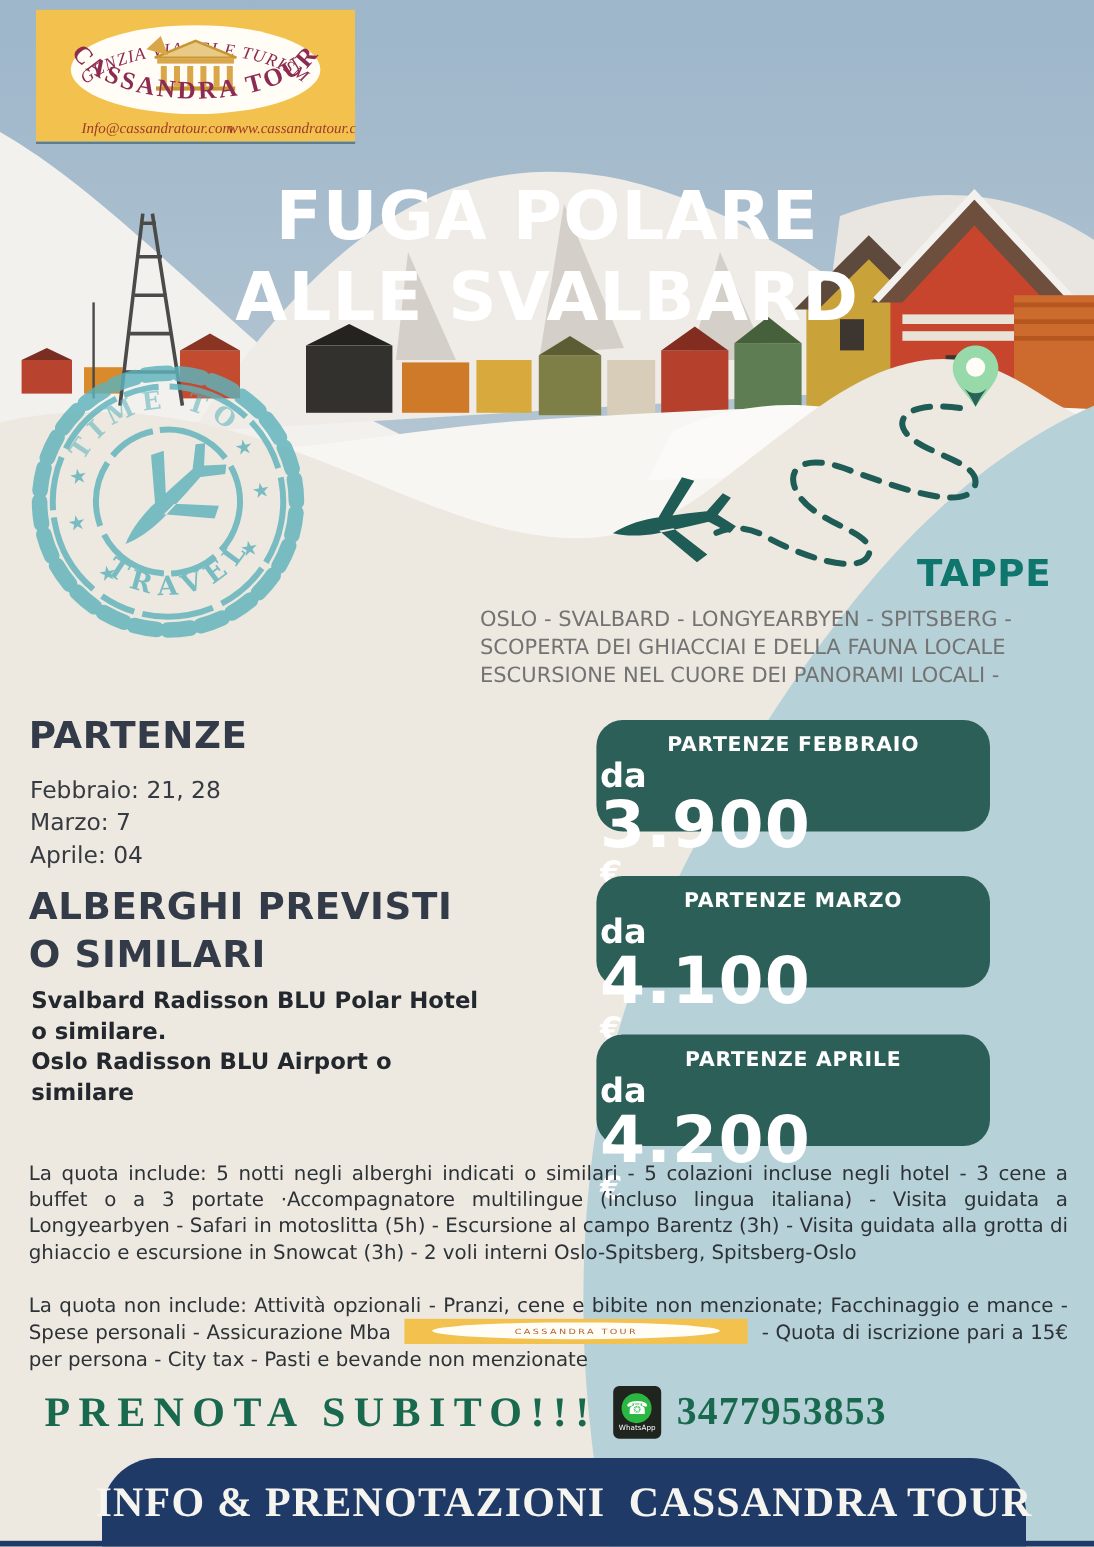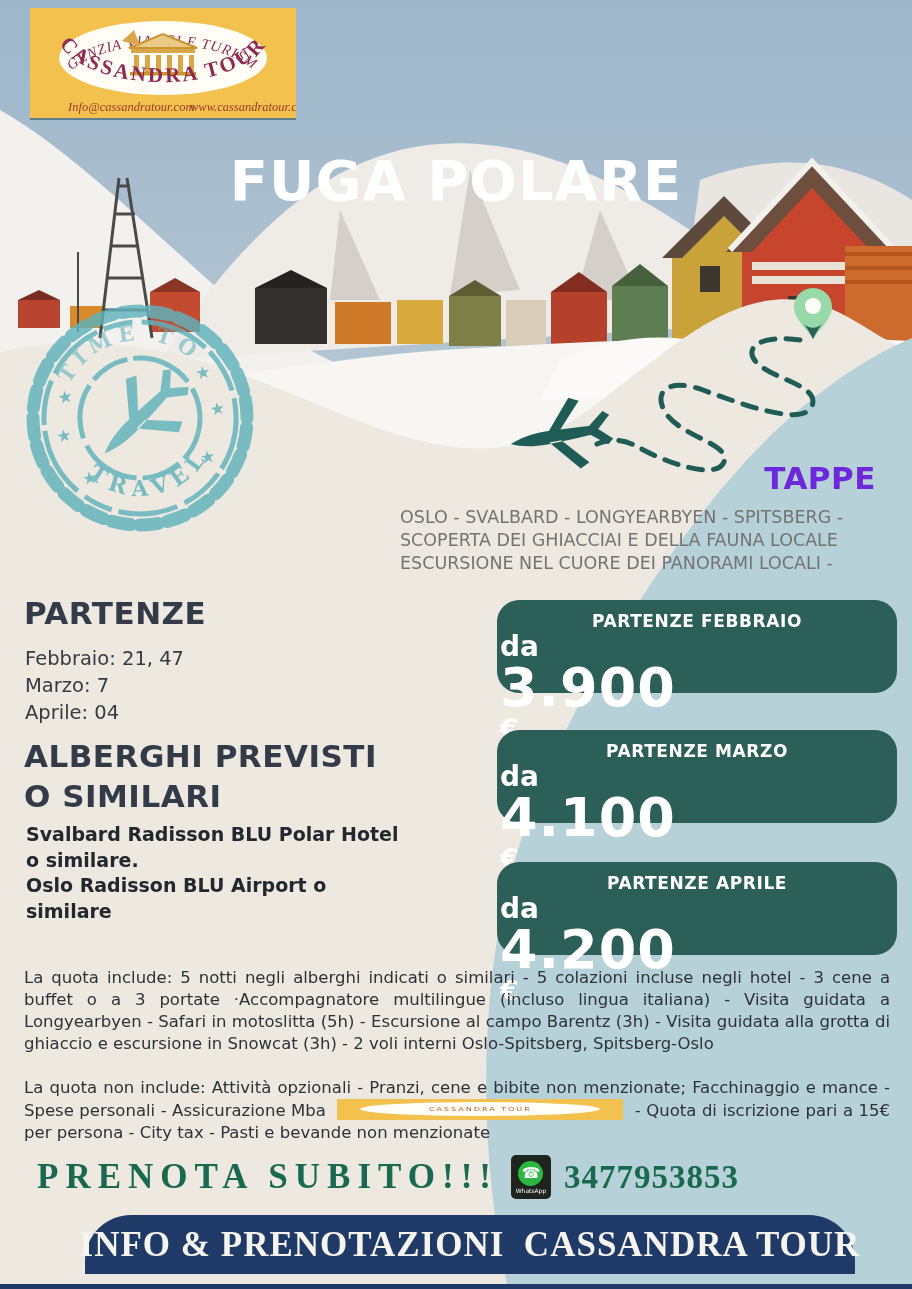--- a/index.html
+++ b/index.html
@@ -9,31 +9,31 @@
 
   
   .hero-photo{position:absolute;left:0;top:0;}
   .decor-layer{position:absolute;left:0;top:0;pointer-events:none;}
   .hero-title{position:absolute;left:96px;top:147px;width:720px;text-align:center;color:#ffffff;
               font-weight:800;font-size:56px;line-height:1.22;letter-spacing:1px;}
   .logo{position:absolute;left:30px;top:8px;border-bottom:2px solid #5c7d8e;}
   .stamp{position:absolute;left:20px;top:298px;width:240px;height:240px;transform:rotate(-10deg);opacity:.82;}
 
   
-  .tappe-heading{position:absolute;top:460px;right:36px;font-size:31px;font-weight:800;color:#6d28d9;letter-spacing:.5px;}
+  .tappe-heading{position:absolute;top:460px;right:36px;font-size:31px;font-weight:800;color:#0f766e;letter-spacing:.5px;}
   .itinerary{position:absolute;top:506px;left:400px;width:492px;font-size:17.5px;
              line-height:1.32;color:#737373;}
   .partenze-heading{position:absolute;top:595px;left:24px;font-size:31px;font-weight:800;color:#333B49;letter-spacing:.5px;}
   .dates{position:absolute;top:646px;left:25px;font-size:19.5px;line-height:1.38;color:#363b41;}
   .alberghi-heading{position:absolute;top:736px;left:24px;font-size:31px;font-weight:800;line-height:1.3;
                     color:#333B49;letter-spacing:.5px;}
   .hotels{position:absolute;top:822px;left:26px;width:380px;font-size:19px;font-weight:700;line-height:1.35;color:#23272e;}
 
   
-  .price-card{position:absolute;left:497px;width:400px;height:93px;background:#2C5F58;border-radius:22px;
+  .price-card{position:absolute;left:497px;width:328px;height:93px;background:#2C5F58;border-radius:22px;
               color:#fff;text-align:center;}
   .price-label{margin-top:11px;font-size:17px;font-weight:800;letter-spacing:.6px;}
   .price-row{display:flex;justify-content:center;align-items:baseline;line-height:1;margin-top:2px;flex-direction:column;}
   .price-prefix{font-size:28px;font-weight:800;margin-right:3px;}
   .price-amount{font-size:54px;font-weight:800;letter-spacing:1px;}
   .price-currency{font-size:27px;font-weight:800;margin-left:3px;}
 
   
   .quota{position:absolute;left:24px;width:866px;font-size:16.5px;line-height:1.34;text-align:justify;color:#2d3237;}
   .inline-logo{display:inline-block;width:286px;height:21px;background:#F2C14E;vertical-align:-4px;
@@ -46,21 +46,21 @@
   .cta{position:absolute;top:1155px;left:0;width:776px;display:flex;align-items:center;justify-content:center;gap:13px;}
   .prenota{font-family:"Liberation Serif",serif;font-weight:700;font-size:35px;letter-spacing:7px;color:#19694F;}
   .wa{width:40px;height:44px;background:#20241f;border-radius:5px;display:flex;flex-direction:column;
       align-items:center;justify-content:center;gap:1px;cursor:pointer;}
   .wa-circle{width:25px;height:25px;background:#2BB741;border-radius:50%;display:flex;align-items:center;
              justify-content:center;color:#fff;font-size:15px;line-height:1;}
   .wa-label{font-size:6px;color:#fff;}
   .phone{font-family:"Liberation Serif",serif;font-weight:700;font-size:33px;letter-spacing:1px;color:#19694F;}
 
   
-  .footer{position:absolute;left:85px;top:1215px;width:770px;height:59px;background:#1F3A66;
+  .footer{position:absolute;left:85px;top:1215px;width:770px;height:74px;background:#1F3A66;
           border-radius:46px 46px 0 0;display:flex;align-items:center;justify-content:center;}
   .footer-text{font-family:"Liberation Serif",serif;font-weight:700;font-size:35px;color:#f5f4ef;
                letter-spacing:1px;white-space:pre;}
   .bottom-rule{position:absolute;left:0;bottom:0;width:912px;height:5px;background:#1F3A66;}
 </style>
 </head>
 <body>
 
 <div class="page">
 
@@ -168,20 +168,21 @@
     </g>
     <text font-family="Liberation Serif, serif" font-weight="bold" font-size="21" fill="#8D2B52" letter-spacing="2.5">
       <textPath href="#lg-bot" startOffset="50%" text-anchor="middle">CASSANDRA TOUR</textPath>
     </text>
     <text x="38" y="103" font-family="Liberation Serif, serif" font-style="italic" font-size="12.5" fill="#9E3A2B">Info@cassandratour.com</text>
     <text x="160" y="103" font-family="Liberation Serif, serif" font-style="italic" font-size="12.5" fill="#9E3A2B">www.cassandratour.com</text>
   </svg>
 
   <div class="hero-title">
     <div>FUGA POLARE</div>
+    <div>ALLE SVALBARD</div>
   </div>
 
   <svg class="stamp" viewBox="-120 -120 240 240">
     <defs>
       <path id="st-top" d="M-68,-38 A78,78 0 0 1 68,-38" fill="none"></path>
       <path id="st-bot" d="M-68,38 A78,78 0 0 0 68,38" fill="none"></path>
     </defs>
     <g fill="none" stroke="#5FB3BB">
       <circle r="107" stroke-width="13" stroke-dasharray="19 9" stroke-linecap="round"></circle>
       <circle r="96" stroke-width="5" stroke-dasharray="70 6 45 8 60 7 30 9"></circle>
@@ -211,21 +212,21 @@
 
   <div class="tappe-heading">TAPPE</div>
   <div class="itinerary">
     <div>OSLO - SVALBARD - LONGYEARBYEN - SPITSBERG -</div>
     <div>SCOPERTA DEI GHIACCIAI E DELLA FAUNA LOCALE</div>
     <div>ESCURSIONE NEL CUORE DEI PANORAMI LOCALI -</div>
   </div>
 
   <div class="partenze-heading">PARTENZE</div>
   <div class="dates">
-    <div>Febbraio: 21, 47</div>
+    <div>Febbraio: 21, 28</div>
     <div>Marzo: 7</div>
     <div>Aprile: 04</div>
   </div>
 
   <div class="alberghi-heading">
     <div>ALBERGHI PREVISTI</div>
     <div>O SIMILARI</div>
   </div>
   <div class="hotels">
     <div>Svalbard Radisson BLU Polar Hotel o similare.</div>

